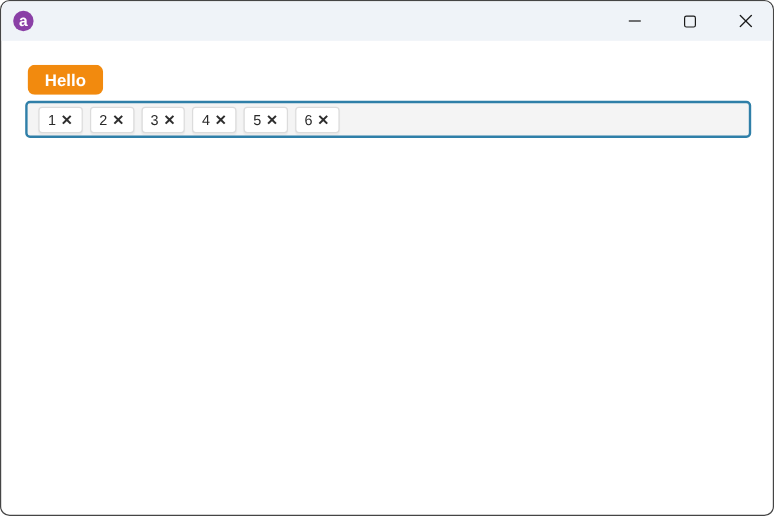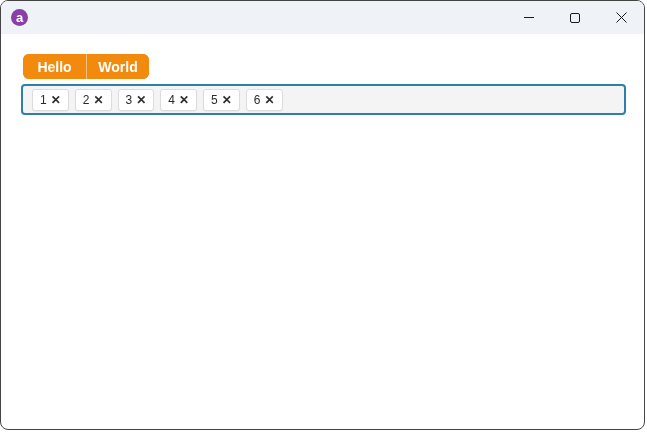--- a/index.html
+++ b/index.html
@@ -133,21 +133,20 @@
         <line x1="10.5" y1="0.5" x2="0.5" y2="10.5"></line>
       </svg>
     </div>
   </div>
 
   <div class="content">
 
     
     <div class="split-button" style="background:#F28A0E;">
       <button class="seg" style="background:#F28A0E;">Hello</button>
-      <button class="seg" style="background:#F28A0E;">World</button>
     </div>
 
     
     <div class="tags-box">
 
       <span class="tag">
         <span class="tag-label">1</span>
         <span class="tag-remove">✕</span>
       </span>
 

